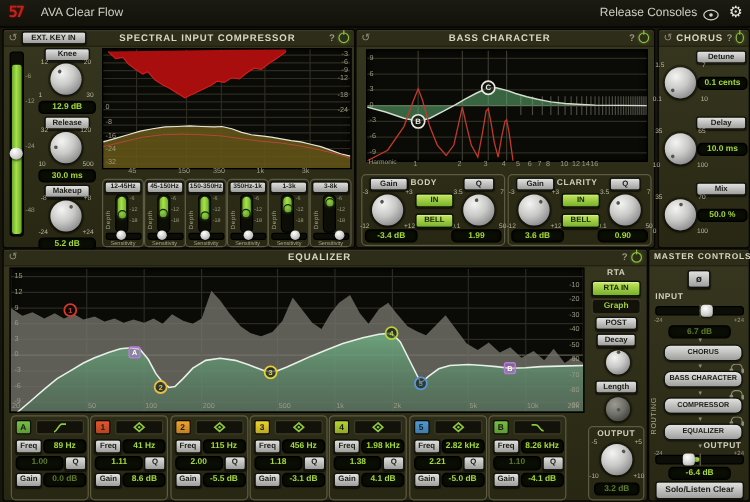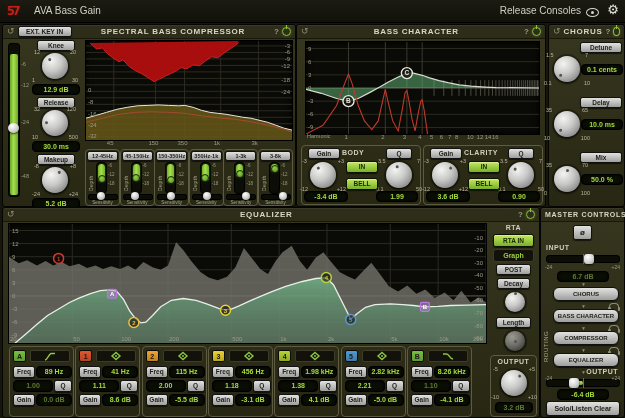--- a/index.html
+++ b/index.html
@@ -57,31 +57,31 @@
   .cstrip{position:absolute;top:0;width:33px;height:55px;}
   .estrip{position:absolute;top:0;width:63px;height:69px;}
   .ticklab{position:absolute;font-size:5px;color:#9a9a84;line-height:1;}
 </style>
 </head>
 <body>
 
 <div id="stage">
   <div id="topbar">
     <span id="logo">57</span>
-    <span id="apptitle">AVA Bass Gain</span>
+    <span id="apptitle">AVA Clear Flow</span>
     <span id="vendor">Release Consoles</span>
     <span class="eye"></span>
     <span class="gearic">⚙</span>
   </div>
 
   <div class="panel" id="p-comp" style="left:2px;top:24px;width:292px;height:181px;">
     <div class="phead">
       <span class="ic">↺</span>
       <span class="chip" style="width:52px;">EXT. KEY IN</span>
-      <span class="ptitle">SPECTRAL BASS COMPRESSOR</span>
+      <span class="ptitle">SPECTRAL INPUT COMPRESSOR</span>
       <span class="help">?</span>
       <span class="pw"></span>
     </div>
     <div id="comp-meter-zone" style="position: absolute; left: 5px; top: 18px; width: 20px; height: 154px;">
         <div style="position: absolute; left: 0px; top: 0px; width: 10px; height: 152px; background: rgb(13, 13, 7); border: 1px solid rgb(0, 0, 0); border-radius: 3px;">
           <div style="position: absolute; left: 1px; right: 1px; bottom: 1px; height: 93%; background: linear-gradient(90deg, rgb(105, 168, 40), rgb(166, 224, 75) 45%, rgb(105, 168, 40)); border-radius: 2px;"></div>
         </div>
         <div style="position: absolute; left: 0px; top: calc(55% - 5px); width: 11px; height: 10px; border-radius: 50%; background: radial-gradient(circle at 38% 30%, rgb(255, 255, 255), rgb(208, 208, 206) 55%, rgb(151, 151, 154)); box-shadow: rgba(0, 0, 0, 0.733) 0px 1px 2px;"></div>
         <span class="axlab" style="left: 13px; top: calc(14% - 3px); font-size: 5.5px;">-6</span>
         <span class="axlab" style="left: 13px; top: calc(28% - 3px); font-size: 5.5px;">-12</span>

